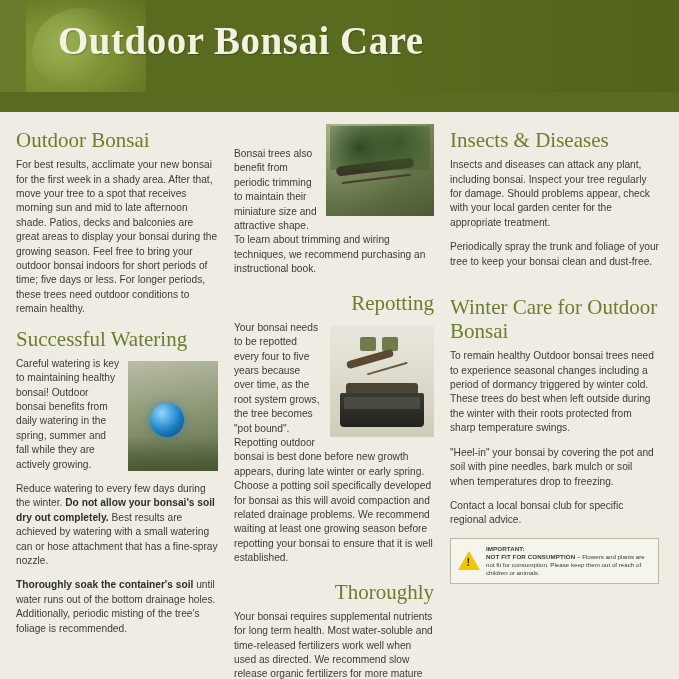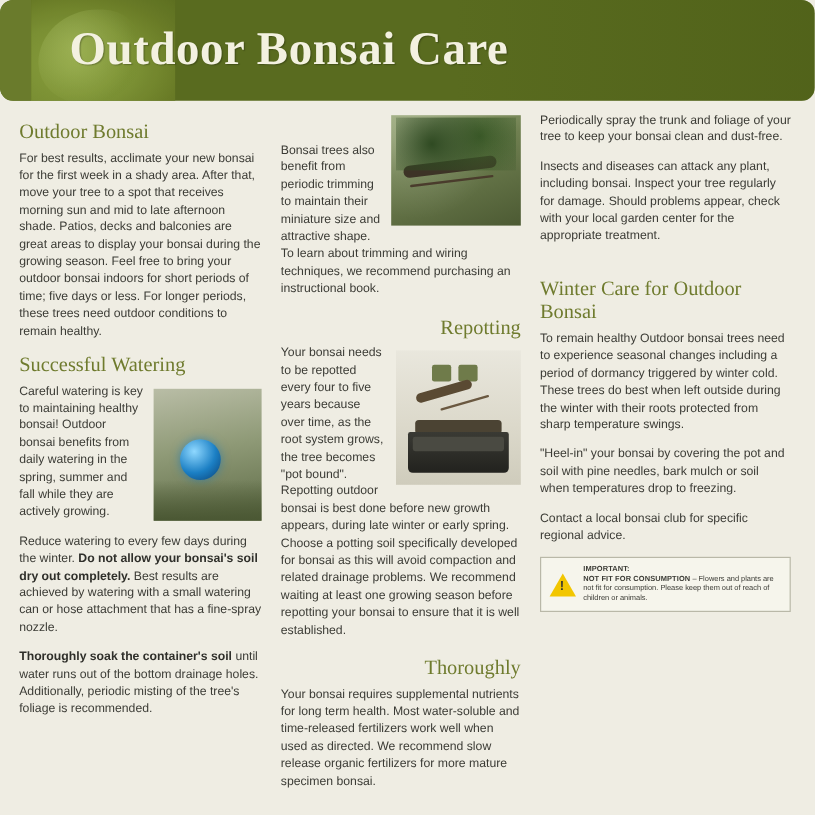--- a/index.html
+++ b/index.html
@@ -15,24 +15,23 @@
   .page {
     width: 679px;
     height: 679px;
     position: relative;
     background: #efede3;
   }
 
   
   .header {
     position: relative;
-    height: 84px;
+    height: 112px;
     background: #596b1f;
     overflow: hidden;
-    border-radius: 11px;
   }
   .header-left-panel {
     position: absolute;
     left: 0; top: 0;
     width: 26px; height: 92px;
     background: #6a7b2c;
   }
   .header-leaf {
     position: absolute;
     left: 26px; top: 0;
@@ -72,21 +71,21 @@
     padding: 10px 16px 0 16px;
     gap: 16px;
   }
   .col { width: 202px; }
   .col.mid { width: 200px; }
   .col.right { width: 209px; }
 
   h2.sec {
     font-family: "Liberation Serif", serif;
     color: #6f7b2e;
-    font-size: 17px;
+    font-size: 21px;
     font-weight: normal;
     margin: 6px 0 6px 0;
     line-height: 1.15;
   }
   h2.sec.tight { margin-top: 14px; text-align: right; }
 
   p {
     font-size: 10.2px;
     line-height: 14.4px;
     color: #3b3b35;
@@ -258,22 +257,23 @@
         <div class="soil"></div>
         <div class="pot"></div>
       </div>
       <p>Your bonsai needs to be repotted every four to five years because over time, as the root system grows, the tree becomes "pot bound". Repotting outdoor bonsai is best done before new growth appears, during late winter or early spring. Choose a potting soil specifically developed for bonsai as this will avoid compaction and related drainage problems. We recommend waiting at least one growing season before repotting your bonsai to ensure that it is well established.</p>
 
       <h2 class="sec tight">Thoroughly</h2>
       <p>Your bonsai requires supplemental nutrients for long term health. Most water-soluble and time-released fertilizers work well when used as directed. We recommend slow release organic fertilizers for more mature specimen bonsai.</p>
     </div>
 
     <div class="col right">
+      <h2 class="sec">Insects &amp; Diseases</h2>
+      <p>Insects and diseases can attack any plant, including bonsai. Inspect your tree regularly for damage. Should problems appear, check with your local garden center for the appropriate treatment.</p>
       <p>Periodically spray the trunk and foliage of your tree to keep your bonsai clean and dust-free.</p>
-      <p>Insects and diseases can attack any plant, including bonsai. Inspect your tree regularly for damage. Should problems appear, check with your local garden center for the appropriate treatment.</p>
 
       <h2 class="sec" style="margin-top:26px">Winter Care for Outdoor Bonsai</h2>
       <p>To remain healthy Outdoor bonsai trees need to experience seasonal changes including a period of dormancy triggered by winter cold. These trees do best when left outside during the winter with their roots protected from sharp temperature swings.</p>
       <p>"Heel-in" your bonsai by covering the pot and soil with pine needles, bark mulch or soil when temperatures drop to freezing.</p>
       <p>Contact a local bonsai club for specific regional advice.</p>
 
       <div class="warning">
         <div class="warn-tri">
           <span>!</span>
         </div>

